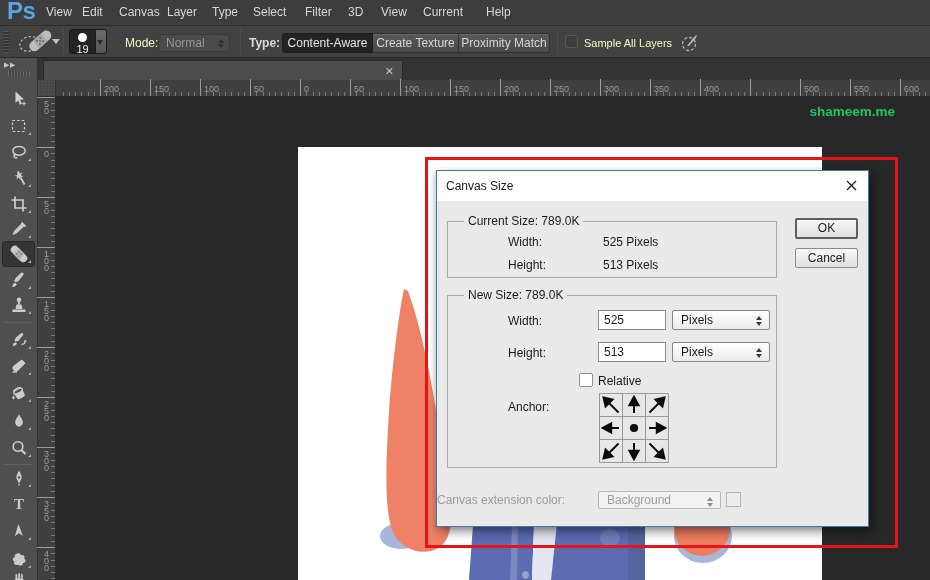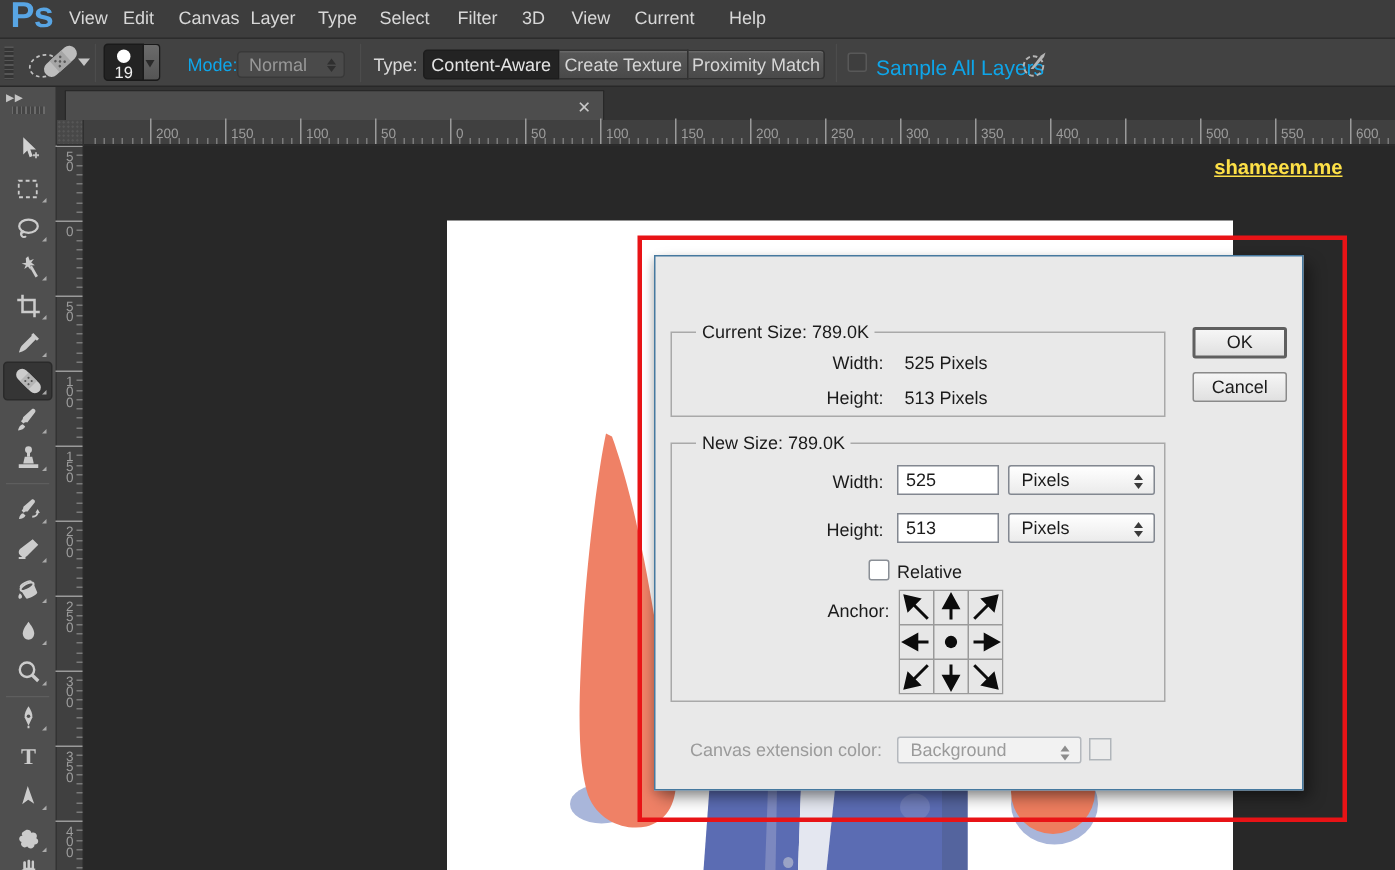--- a/index.html
+++ b/index.html
@@ -15,21 +15,21 @@
   
   #optsbar { left:0; top:25px; width:930px; height:33px; background:#424242; border-top:1px solid #2c2c2c; border-bottom:1px solid #282828; }
   .grip { left:3px; top:5px; width:6px; height:22px;
     background:repeating-linear-gradient(#565656 0 1px, #353535 1px 3px); }
   .vsep { top:3px; width:1px; height:26px; background:#353535; border-right:1px solid #4c4c4c; }
   #brushbox { left:69px; top:3px; width:27px; height:25px; background:#232323; border:1px solid #1a1a1a; border-radius:3px 0 0 3px; }
   #brushdot { left:8px; top:3px; width:9px; height:9px; border-radius:50%; background:#fff; }
   #brushnum { left:0; top:13px; width:25px; text-align:center; color:#f0f0f0; font-size:11px; }
   #brushdd { left:96px; top:3px; width:11px; height:25px; background:linear-gradient(#6b6b6b,#555); border:1px solid #1a1a1a; border-left:none; border-radius:0 3px 3px 0; }
   .caret { width:0; height:0; border-left:4px solid transparent; border-right:4px solid transparent; border-top:5px solid #c4c4c4; }
-  .olabel { top:10px; font-size:12px; color:#0ea5e9; }
+  .olabel { top:10px; font-size:12px; color:#fef9c3; }
   .olabel.on { color:#dadada; }
   #modedd { left:158px; top:8px; width:72px; height:18px; background:#4a4a4a; border:1px solid #393939; border-radius:3px; color:#989898; font-size:12px; }
   .updn { width:5px; height:9px; position:absolute; }
   .updn:before, .updn:after { content:""; position:absolute; left:0; width:0; height:0; border-left:3px solid transparent; border-right:3px solid transparent; }
   .updn:before { top:0; border-bottom:4px solid #2f2f2f; }
   .updn:after { bottom:0; border-top:4px solid #2f2f2f; }
   .obtn { top:7px; height:20px; font-size:12px; color:#d6d6d6; text-align:center; border:1px solid #313131; background:linear-gradient(#585858,#4a4a4a); line-height:18px; box-shadow:inset 0 1px 0 rgba(255,255,255,0.09); }
   #btnCA { left:282px; width:91px; background:#232323; color:#e4e4e4; border-radius:3px 0 0 3px; border-color:#1d1d1d; box-shadow:none; }
   #btnCT { left:373px; width:86px; border-left:none; }
   #btnPM { left:459px; width:91px; border-left:none; border-radius:0 3px 3px 0; }
@@ -47,29 +47,29 @@
   #hruler { left:38px; top:80px; width:892px; height:17px; background:#404040; border-bottom:1px solid #2a2a2a; }
   #vruler { left:38px; top:97px; width:18px; height:483px; background:#404040; border-right:1px solid #2a2a2a; }
   #rcorner { left:38px; top:80px; width:18px; height:17px; background:#484848; background-image:radial-gradient(#575757 0.8px, transparent 0.8px); background-size:3px 3px; border-right:1px solid #303030; border-bottom:1px solid #303030; }
   .rnum { position:absolute; color:#9c9c9c; font-size:9px; }
 
   
   #canvasbg { left:56px; top:97px; width:874px; height:483px; background:#282828; overflow:hidden; }
   #image { position:absolute; left:242px; top:50px; width:524px; height:433px; background:#ffffff; }
 
   
-  #wm { right:35px; top:104px; color:#fde047; font-weight:bold; font-size:13.5px; letter-spacing:0px;text-decoration:underline; }
+  #wm { right:35px; top:104px; color:#22c55e; font-weight:bold; font-size:13.5px; letter-spacing:0px; }
 
   
   #dialog { left:436px; top:170px; width:433px; height:357px; background:#e9e9e9; border:1px solid #46799f; box-shadow:4px 5px 10px rgba(0,0,0,0.40), -2px 2px 5px rgba(0,0,0,0.13); font-size:12px; color:#1b1b1b; }
   #dtitle { left:0; top:0; width:431px; height:30px; background:#ffffff; }
   #dtitletext { left:9px; top:8px; font-size:12px; color:#1b1b1b; }
   .group { position:absolute; left:10px; width:330px; border:1px solid #a9a9a9; }
   .glabel { position:absolute; top:-8px; left:16px; background:#e9e9e9; padding:0 4px; }
-  .dlab { position:absolute; text-align:right; }
+  .dlab { position:absolute; }
   .dbtn { position:absolute; left:358px; width:63px; height:20px; background:linear-gradient(#f6f6f6,#e0e0e0); border:1px solid #8a8a8a; border-radius:2px; text-align:center; line-height:18px; }
   #okbtn { border:2px solid #5f5f5f; height:21px; line-height:17px; }
   .dinput { position:absolute; width:68px; height:20px; background:#fff; border:1px solid #828790; padding-left:5px; line-height:18px; font-family:"Liberation Sans", sans-serif; font-size:12px; color:#1b1b1b; }
   .ddrop { position:absolute; width:98px; height:20px; background:linear-gradient(#ffffff,#ebebeb); border:1px solid #828790; border-radius:2px; padding-left:8px; line-height:18px; }
   .spin { position:absolute; right:7px; top:5px; }
   .spin:before,.spin:after { content:""; display:block; width:0; height:0; border-left:3.5px solid transparent; border-right:3.5px solid transparent; }
   .spin:before { border-bottom:4px solid #3a3a3a; margin-bottom:2px; }
   .spin:after { border-top:4px solid #3a3a3a; }
   #relchk { position:absolute; width:14px; height:14px; background:#fff; border:1px solid #8a8f96; border-radius:2px; }
   #anchor { position:absolute; left:151px; top:97px; width:70px; height:70px; }
@@ -120,27 +120,27 @@
     </div>
   <div class="abs" id="brushdd">
       <div class="abs caret" style="left:1px; top:10px; border-top-color:#2a2a2a; border-left-width:3.5px; border-right-width:3.5px"></div>
     </div>
   <div class="abs olabel" style="left:125px">Mode:</div>
   <div class="abs" id="modedd">
       <span style="position:absolute; left:7px; top:1px">Normal</span>
       <div class="updn" style="right:6px; top:4px"></div>
     </div>
   <div class="abs vsep" style="left:240px"></div>
-  <div class="abs olabel on" style="left:249px; font-weight:normal">Type:</div>
+  <div class="abs olabel on" style="left:249px; font-weight:bold">Type:</div>
   <div class="abs obtn" id="btnCA">Content-Aware</div>
   <div class="abs obtn" id="btnCT">Create Texture</div>
   <div class="abs obtn" id="btnPM">Proximity Match</div>
   <div class="abs vsep" style="left:557px"></div>
   <div class="abs" id="sampchk"></div>
-  <div class="abs olabel" style="left:584px; font-size:14px; top:11px">Sample All Layers</div>
+  <div class="abs olabel" style="left:584px; font-size:11px; top:11px">Sample All Layers</div>
   <svg class="abs" style="left:679px; top:6px" width="22" height="22" viewBox="0 0 22 22">
     <circle cx="10" cy="12" r="6.5" fill="none" stroke="#b5b5b5" stroke-width="1.3" stroke-dasharray="3 2"></circle>
     <path d="M8 14 L15 5 L18 3 L17 6 L10 14 Z" fill="#b5b5b5"></path>
   </svg>
 </div>
 
 <div class="abs" id="tabstrip">
   <div class="abs" id="tab">
       <span id="tabx">✕</span>
     </div>
@@ -522,20 +522,26 @@
       <ellipse cx="312" cy="391" rx="10" ry="9" fill="#707ebc"></ellipse>
       <ellipse cx="405" cy="389" rx="29" ry="27" fill="#a9b6da"></ellipse>
       <circle cx="404" cy="381" r="28" fill="#ee7d5e"></circle>
     </svg>
   </div>
 </div>
 
 <div class="abs" id="wm">shameem.me</div>
 
 <div class="abs" id="dialog">
+  <div class="abs" id="dtitle">
+      <span class="abs" id="dtitletext">Canvas Size</span>
+      <svg id="dclose" style="position:absolute; right:11px; top:9px" width="11" height="11" viewBox="0 0 11 11">
+        <path d="M1 1 L10 10 M10 1 L1 10" stroke="#1c1c1c" stroke-width="1.3"></path>
+      </svg>
+    </div>
 
   <div class="group" style="top:50px; height:57px">
     <span class="glabel">Current Size: 789.0K</span>
     <div class="dlab" style="left:60px; top:13px; width:81px">Width:</div>
     <div class="abs" style="left:155px; top:13px">525 Pixels</div>
     <div class="dlab" style="left:60px; top:36px; width:81px">Height:</div>
     <div class="abs" style="left:155px; top:36px">513 Pixels</div>
   </div>
 
   <div class="dbtn" id="okbtn" style="top:47px">OK</div>

